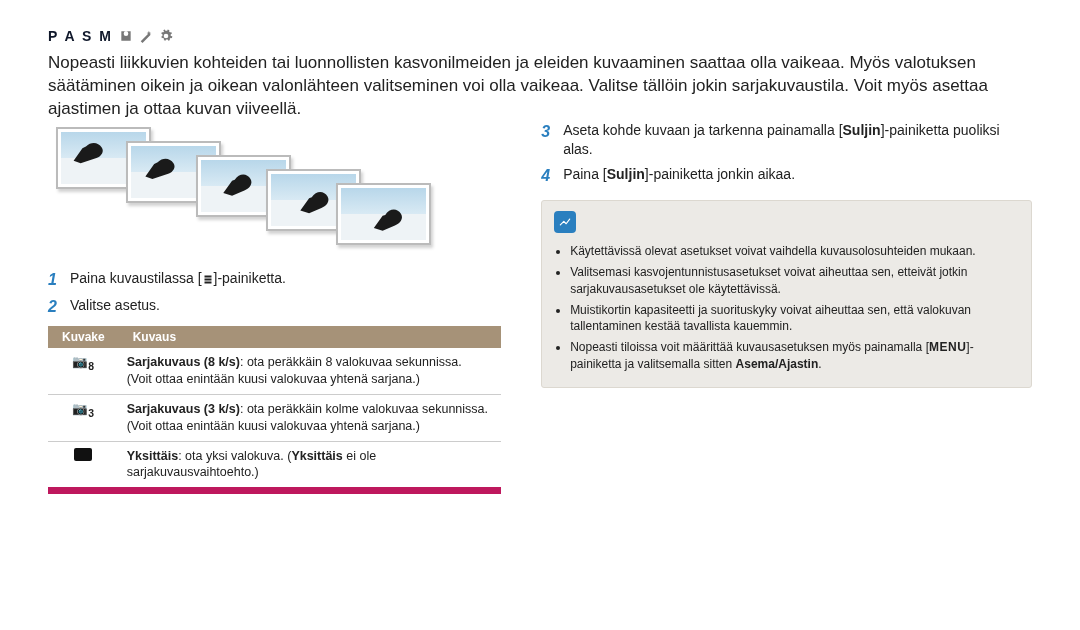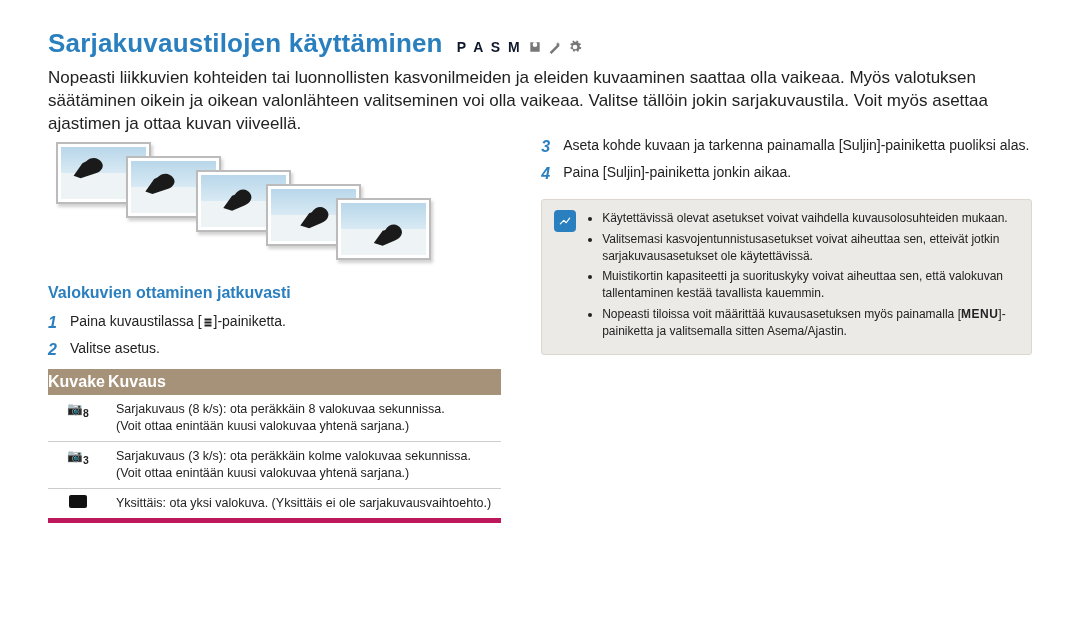--- a/index.html
+++ b/index.html
@@ -29,55 +29,54 @@
   .subhead { color: #2a7fbf; font-size: 16px; font-weight: bold; margin-bottom: 10px; }
 
   .steps { font-size: 14px; }
   .step { display:flex; gap:8px; margin-bottom:6px; line-height:1.35; }
   .step .num { font-style: italic; color:#2a7fbf; font-weight:bold; font-size:16px; min-width:14px; }
   .step .txt { flex:1; }
   .step .txt .sub { font-size:12.5px; margin-top:4px; }
   .step .txt .sub li { list-style: disc; margin-left: 16px; }
   .small-icon { display:inline-block; vertical-align:-2px; width:12px; height:12px; }
   .small-icon svg { width:12px; height:12px; fill:#222; }
-  strong { font-weight: normal; text-align: center; }
+  strong { font-weight: bold; text-align: center; }
 
   
   table.opt { width: 100%; border-collapse: collapse; font-size: 12.5px; margin-top: 8px; }
-  table.opt thead th { background: #a69278; color: #fff; text-align: left; font-weight: bold; padding: 4px 0; font-size: 16px; }
+  table.opt thead th { background: #a69278; color: #fff; text-align: left; font-weight: bold; padding: 4px 14px; font-size: 12px; }
   table.opt th.col-icon { width: 60px; }
   table.opt tbody td { border-bottom: 1px solid #ccc; padding: 6px 8px; vertical-align: top; line-height:1.35; }
-  table.opt tbody tr:last-child td { border-bottom: 5px solid #be185d; }
+  table.opt tbody tr:last-child td { border-bottom: 7px solid #be185d; }
   .cell-icon { text-align:center; }
   .cell-icon .glyph { display:inline-block; font-weight:bold; }
   .cell-icon .box { display:inline-block; width:18px; height:13px; background:#111; border-radius:2px; }
 
   
   .info {
     display:flex; gap:10px; background:#eceae6; border:1px solid #dcd8d0; border-radius:3px;
-    padding:10px 12px; margin-top:14px; font-size:12px; line-height:1.4;
+    padding:10px 12px; margin-top:14px; font-size:12px; line-height:1.4;flex-direction:column;
   }
   .info .badge {
     flex:0 0 22px; width:22px; height:22px; border-radius:4px; background:#2a7fbf;
     display:flex; align-items:center; justify-content:center; color:#fff;
   }
   .info .badge svg { width:14px; height:14px; stroke:#fff; fill:none; stroke-width:2; }
   .info ul { list-style: disc; padding-left: 16px; }
   .info li { margin-bottom: 4px; }
   .menu-key { font-weight:bold; letter-spacing:0.5px; }
 
   .footer { text-align:center; font-size:11px; color:#444; margin-top:34px; }
 </style>
 </head>
 <body>
 
 <div class="page">
 
   <div class="title-row">
-    <div class="title">Sarjakuvaustilojen käyttäminen</div>
     <div class="mode-badges">
       <span>P A S M</span>
       <span class="mi">
           <svg viewBox="0 0 24 24">
             <path d="M4 4h16v16H4zM8 8a4 4 0 1 0 8 0 4 4 0 0 0-8 0z"></path>
           </svg>
         </span>
       <span class="mi">
           <svg viewBox="0 0 24 24">
             <path d="M3 21l14-14 3 3L6 24zM17 3l1 3 3 1-3 1-1 3-1-3-3-1 3-1z"></path>
@@ -127,21 +126,20 @@
           </div>
         <div class="thumb" style="left:280px;top:56px;">
             <div class="sky"></div>
             <div class="ground"></div>
             <svg viewBox="0 0 100 66">
               <path fill="#1a1a1a" d="M52 34c5-8 14-8 18-1 3 5-1 11-7 13l-14 6-10-3 10-14z"></path>
             </svg>
           </div>
       </div>
 
-      <div class="subhead">Valokuvien ottaminen jatkuvasti</div>
 
       <div class="steps">
         <div class="step">
           <div class="num">1</div>
           <div class="txt">
             <span>Paina kuvaustilassa [</span><span class="small-icon"><svg viewBox="0 0 24 24">
                   <path d="M5 5h14v4H5zM5 11h14v4H5zM5 17h14v4H5z"></path>
                 </svg></span><span>]-painiketta.</span>
           </div>
         </div>

